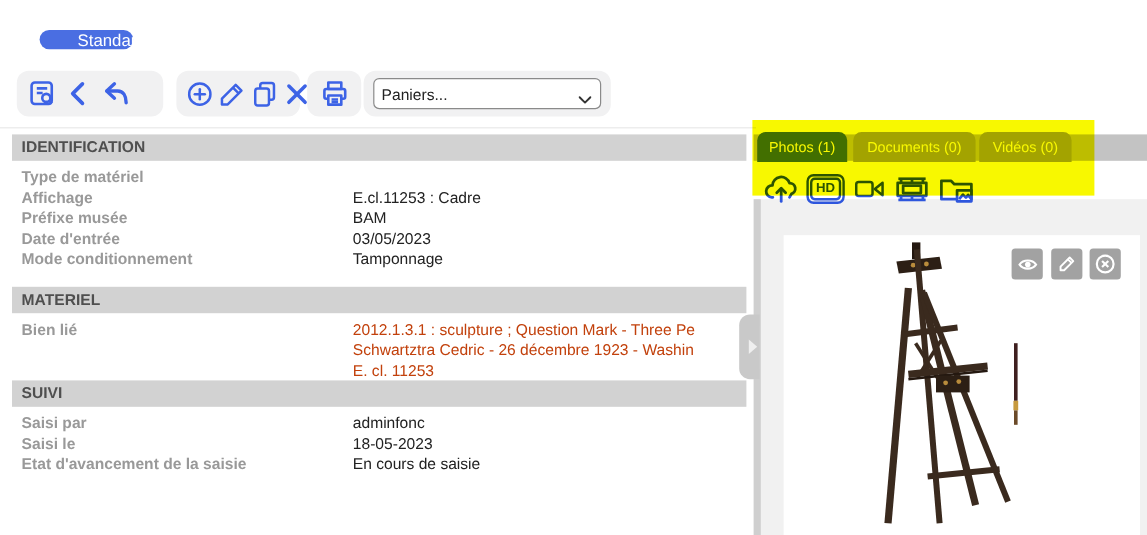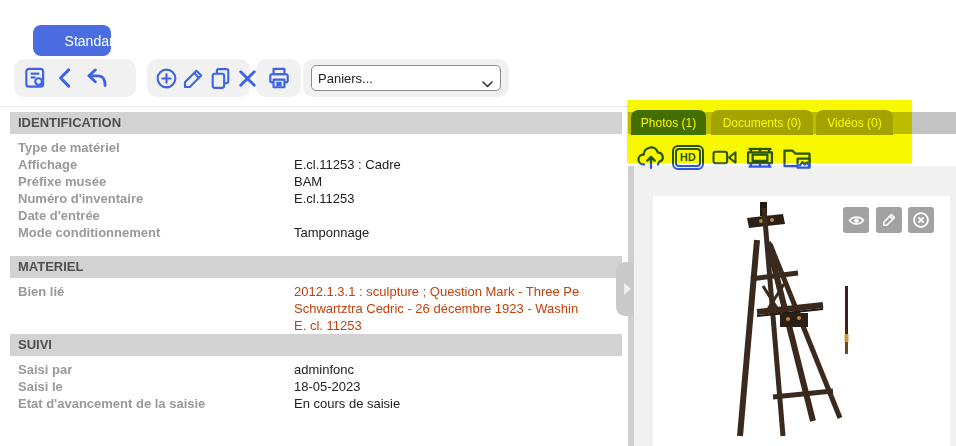--- a/index.html
+++ b/index.html
@@ -1,21 +1,21 @@
 <!DOCTYPE html>
 <html><head>
 <meta charset="utf-8">
 <style>
   * { margin:0; padding:0; box-sizing:border-box; }
   html,body { width:956px; height:446px; background:#fff; overflow:hidden;
     font-family:"Liberation Sans","DejaVu Sans",sans-serif; }
   .abs { position:absolute; }
 
   
-  .standard-tab { left:33px; top:25px; width:78px; height:31px; background:#4a6ee2;
+  .standard-tab { left:33px; top:25px; width:78px; height:16px; background:#4a6ee2;
     border-radius:8px; color:#fff; font-size:14px; display:flex; align-items:center;
     justify-content:center; cursor:pointer;padding-left:42px; }
   .tb-group { top:59px; height:38px; background:#f1f1f2; border-radius:10px;
     display:flex; align-items:center; padding:0 7px; gap:4px; }
   .tb-g1 { left:14px; width:122px; }
   .tb-g2 { left:147px; width:103px; gap:2px; }
   .tb-g3 { left:256px; width:45px; justify-content:center; }
   .tb-btn { width:27px; height:27px; display:flex; align-items:center; justify-content:center;
     cursor:pointer; background:none; border:none; }
   .tb-btn svg { stroke:#3d63e6; fill:none; stroke-width:2; }
@@ -162,25 +162,22 @@
     </div>
     <div class="row">
       <div class="lbl">Affichage</div>
       <div class="val">E.cl.11253 : Cadre</div>
     </div>
     <div class="row">
       <div class="lbl">Préfixe musée</div>
       <div class="val">BAM</div>
     </div>
     <div class="row">
-      <div class="lbl">Numéro d'inventaire</div>
-      <div class="val">E.cl.11253</div>
-    </div>
-    <div class="row">
       <div class="lbl">Date d'entrée</div>
+      <div class="val">03/05/2023</div>
     </div>
     <div class="row">
       <div class="lbl">Mode conditionnement</div>
       <div class="val">Tamponnage</div>
     </div>
   </div>
 
   <div class="gap-materiel"></div>
   <div class="sec-bar">MATERIEL</div>
   <div class="rows">

